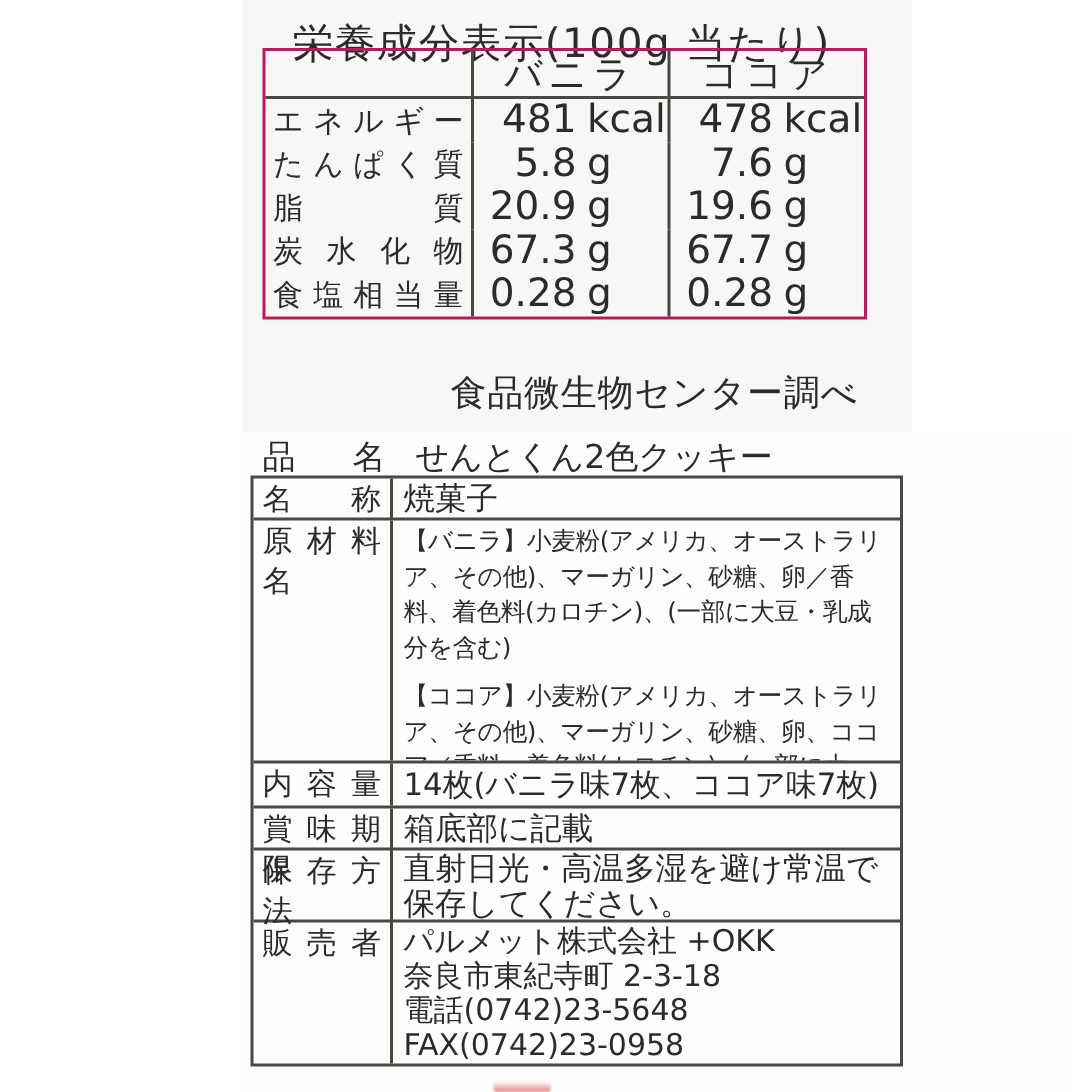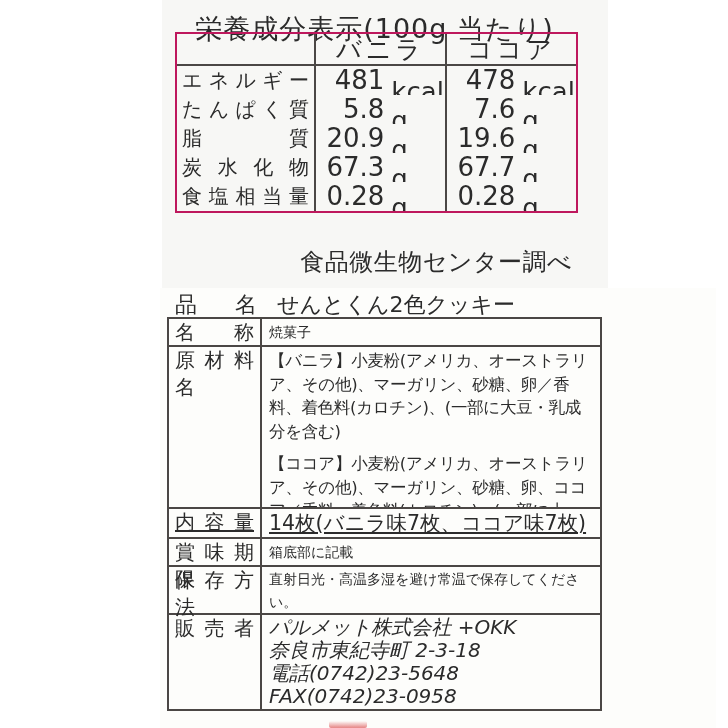--- a/index.html
+++ b/index.html
@@ -27,21 +27,21 @@
   }
   .nc{box-sizing:border-box;overflow:hidden;}
   .col2,.col3{border-left:2px solid #4b4745;}
   .nhead{font-size:25px;text-align:center;line-height:31px;border-bottom:2px solid #4b4745;letter-spacing:4px;}
   .nlabel{
     font-size:20px;line-height:29px;padding:0 5px;
     text-align:justify;text-align-last:justify;text-justify:inter-character;
   }
   .nval{display:grid;grid-template-columns:53% 47%;font-size:26px;line-height:29px;}
   .nval .num{text-align:right;}
-  .nval .unit{text-align:left;padding-left:7px;margin-top:12px;}
+  .nval .unit{text-align:left;padding-left:7px;}
   .nnote{
     position:absolute;left:175px;top:246px;width:397px;
     text-align:right;font-size:24px;letter-spacing:0.5px;white-space:nowrap;
   }
 
   
   .pname-row{
     position:absolute;left:169px;top:292px;width:435px;height:25px;
     display:flex;align-items:center;font-size:22px;
   }
@@ -59,31 +59,31 @@
   .prow + .prow{border-top:2px solid #4b4745;}
   .plabel{
     border-right:2px solid #4b4745;box-sizing:border-box;
     display:flex;flex-direction:column;justify-content:flex-start;
     font-size:20px;padding:0 6px;
   }
   .plabel > span{
     display:block;width:100%;
     text-align:justify;text-align-last:justify;text-justify:inter-character;
   }
-  .pval{padding:0 4px 0 7px;font-size:14px;box-sizing:border-box;overflow:hidden;}
+  .pval{padding:0 4px 0 7px;font-size:21px;box-sizing:border-box;overflow:hidden;}
   .r-meishou{height:26px;}  .r-meishou .pval{line-height:26px;}
   .r-ingredients{height:160px;}
   .r-ingredients .pval{font-size:16.5px;line-height:23.5px;letter-spacing:-0.3px;padding-top:2px;}
   .r-ingredients .para1{margin:0 0 9px 0;}
   .r-ingredients p{margin:0;}
-  .r-naiyou{height:28px;text-decoration:underline;}   .r-naiyou .pval{line-height:28px;font-size:20.5px;white-space:nowrap;}
+  .r-naiyou{height:28px;}   .r-naiyou .pval{line-height:28px;font-size:20.5px;white-space:nowrap;}
   .r-shoumi{height:26px;}   .r-shoumi .pval{line-height:26px;}
   .r-hozon{height:46px;}    .r-hozon .pval{line-height:22.5px;padding-top:1px;}
   .r-hanbai{height:94px;}   .r-hanbai .pval{font-size:20px;line-height:23px;padding-top:1px;}
-  .r-hanbai .sline{white-space:nowrap;font-style:italic;}
+  .r-hanbai .sline{white-space:nowrap;}
 
   .red-mark{
     position:absolute;left:329px;top:721px;width:38px;height:7px;
     background:linear-gradient(to bottom, rgba(224,106,106,0) 0%, rgba(224,106,106,0.75) 90%);
     border-radius:2px;filter:blur(0.6px);
   }
 </style>
 </head>
 <body>
 

